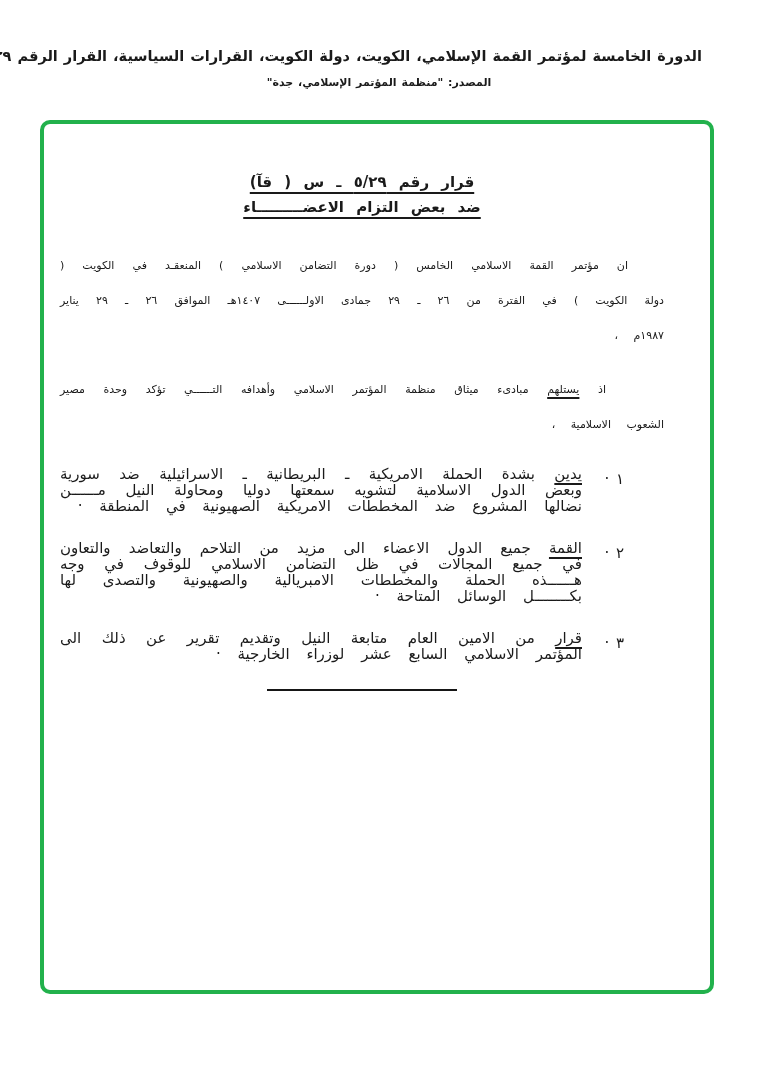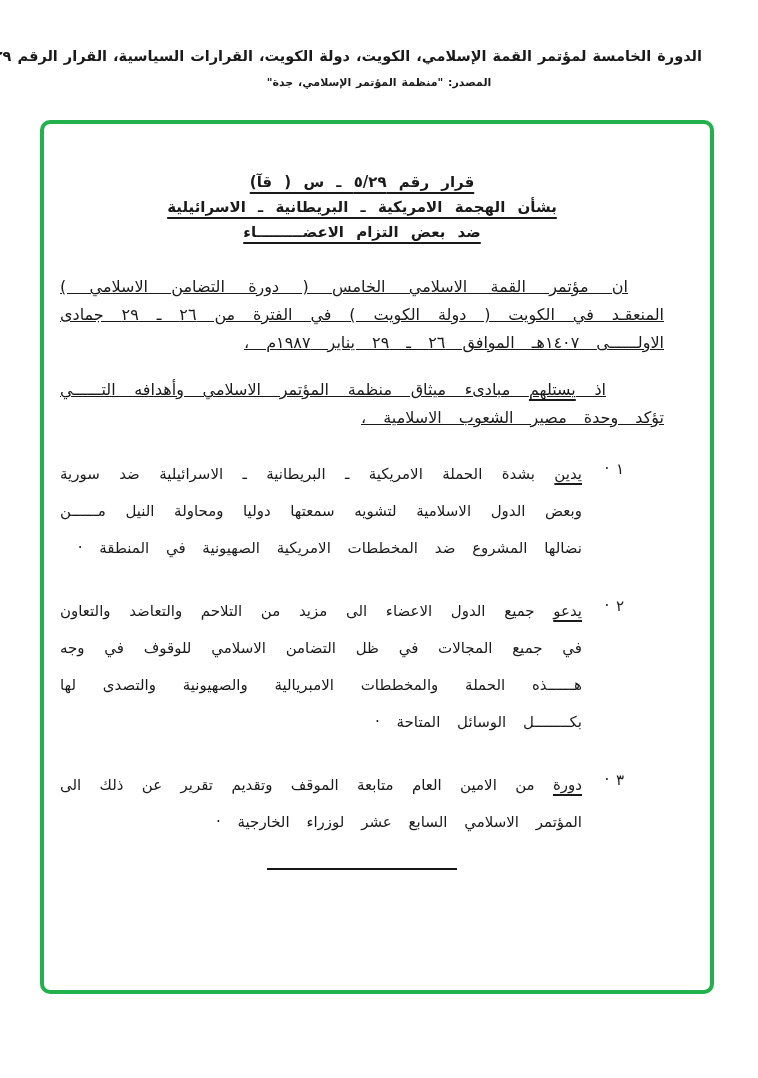--- a/index.html
+++ b/index.html
@@ -40,40 +40,40 @@
   .res-title{text-align:center;font-weight:700;font-size:15px;line-height:25px;
     word-spacing:7px;margin-bottom:28px;}
   .t-line{
     text-decoration:underline;
     text-underline-offset:5px;
     text-decoration-thickness:1.5px;
   }
 
   
   .para{
-    margin:19px 0 0;font-size:16px;line-height:28px;
-    text-align:justify;word-spacing:12px;text-decoration:underline;
+    margin:19px 0 0;font-size:11px;line-height:35px;
+    text-align:justify;word-spacing:12px;
   }
   .para.opening{margin-top:0;text-indent:36px;}
   .ind-lg{text-indent:58px;}
   .u{
     text-decoration:underline;
     text-underline-offset:4px;
     text-decoration-thickness:1.5px;
   }
 
   
   .items{list-style:none;margin:24px 0 0;padding:0;}
   .item{display:flex;gap:14px;padding-right:40px;margin-top:26px;}
   .item:first-child{margin-top:0;}
   .item-marker{
     flex:0 0 auto;min-width:28px;font-size:15px;line-height:27px;
     white-space:nowrap;word-spacing:2px;
   }
-  .item-body{flex:1;margin:0;font-size:15px;line-height:37px;
+  .item-body{flex:1;margin:0;font-size:15px;line-height:16px;
     text-align:justify;word-spacing:12px;}
 
   
   .closing-rule{
     width:190px;height:0;border-top:2px solid #161616;
     margin:27px auto 0;
   }
 </style>
 </head>
 <body>
@@ -82,42 +82,41 @@
 
   <header class="page-header">
     <div class="hdr-citation">الدورة الخامسة لمؤتمر القمة الإسلامي، الكويت، دولة الكويت، القرارات السياسية، القرار الرقم ٥/٢٩-س (ق.أ)</div>
     <div class="hdr-source">المصدر:  "منظمة المؤتمر الإسلامي، جدة"</div>
   </header>
 
   <section class="resolution-frame">
 
     <div class="res-title">
       <div><span class="t-line">قرار رقم ٥/٢٩ ـ س ( قآ)</span></div>
-      <div><span class="t-line">بشأن الهجمة الامريكية ـ البريطانية ـ الاسرائيلية</span></div>
       <div><span class="t-line">ضد بعض التزام الاعضـــــــــاء</span></div>
     </div>
 
     <p class="para opening">ان مؤتمر القمة الاسلامي الخامس ( دورة التضامن الاسلامي ) المنعقـد في الكويت ( دولة الكويت ) في الفترة من ٢٦ ـ ٢٩ جمادى الاولــــــى ١٤٠٧هـ الموافق ٢٦ ـ ٢٩ يناير ١٩٨٧م ،</p>
 
     <p class="para ind-lg"><span>اذ </span><span class="u">يستلهم</span><span> مبادىء ميثاق منظمة المؤتمر الاسلامي وأهدافه التــــــي تؤكد وحدة مصير الشعوب الاسلامية ،</span></p>
 
 
 
     <ol class="items">
       <li class="item">
         <span class="item-marker">١ ·</span>
         <p class="item-body"><span class="u">يدين</span><span> بشدة الحملة الامريكية ـ البريطانية ـ الاسرائيلية ضد سورية وبعض الدول الاسلامية لتشويه سمعتها دوليا ومحاولة النيل مــــــن نضالها المشروع ضد المخططات الامريكية الصهيونية في المنطقة ·</span></p>
       </li>
       <li class="item">
         <span class="item-marker">٢ ·</span>
-        <p class="item-body"><span class="u">يدعو</span><span> جميع الدول الاعضاء الى مزيد من التلاحم والتعاضد والتعاون في جميع المجالات في ظل التضامن الاسلامي للوقوف في وجه هــــــذه الحملة والمخططات الامبريالية والصهيونية والتصدى لها بكــــــــل الوسائل المتاحة ·</span></p>
+        <p class="item-body"><span class="u">القمة</span><span> جميع الدول الاعضاء الى مزيد من التلاحم والتعاضد والتعاون في جميع المجالات في ظل التضامن الاسلامي للوقوف في وجه هــــــذه الحملة والمخططات الامبريالية والصهيونية والتصدى لها بكــــــــل الوسائل المتاحة ·</span></p>
       </li>
       <li class="item">
         <span class="item-marker">٣ ·</span>
-        <p class="item-body"><span class="u">دورة</span><span> من الامين العام متابعة الموقف وتقديم تقرير عن ذلك الى المؤتمر الاسلامي السابع عشر لوزراء الخارجية ·</span></p>
+        <p class="item-body"><span class="u">قرار</span><span> من الامين العام متابعة النيل وتقديم تقرير عن ذلك الى المؤتمر الاسلامي السابع عشر لوزراء الخارجية ·</span></p>
       </li>
     </ol>
 
     <div class="closing-rule"></div>
 
   </section>
 
 </div>
 
 </body></html>

